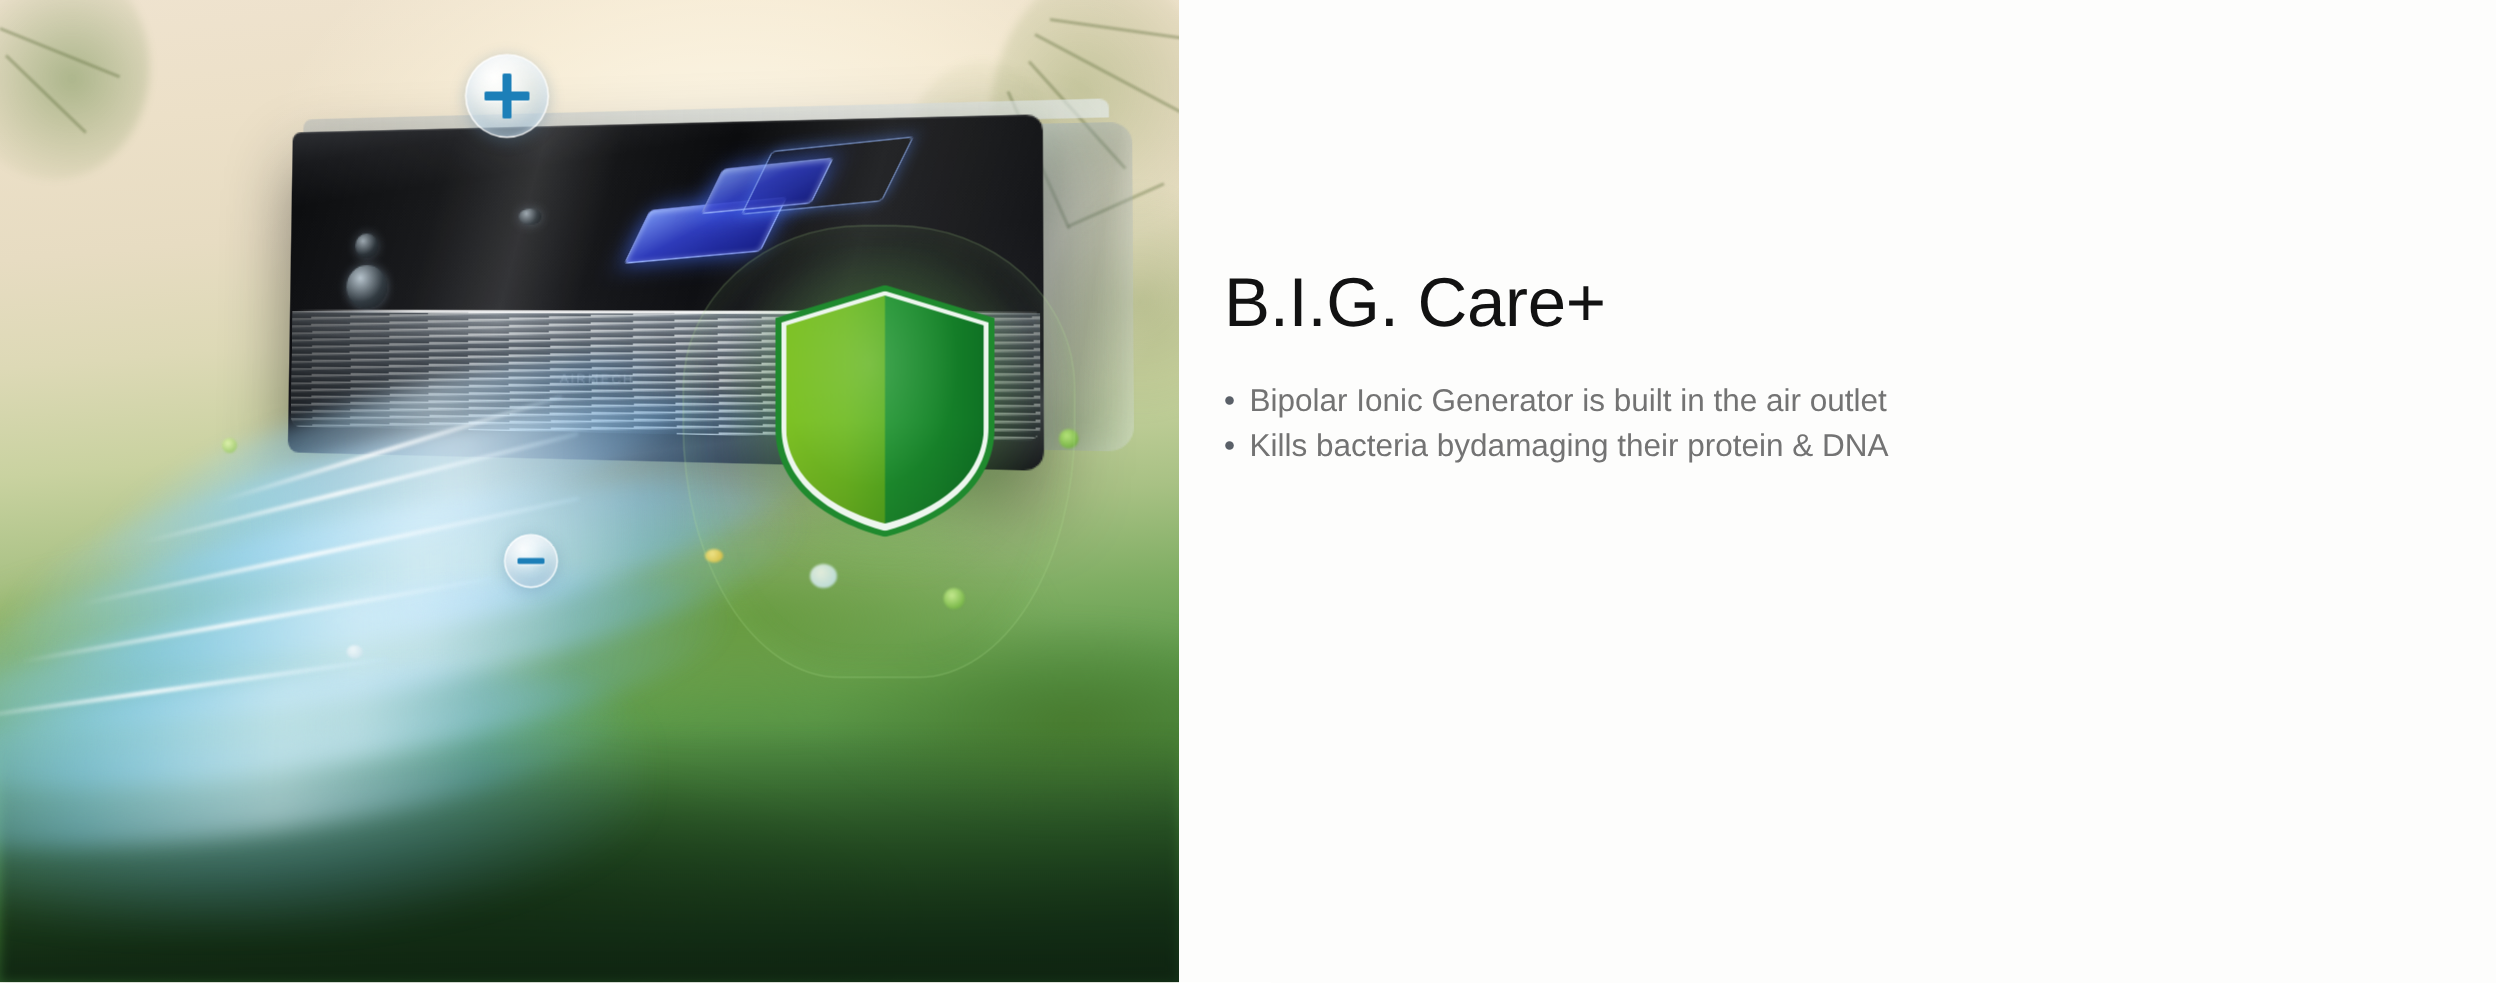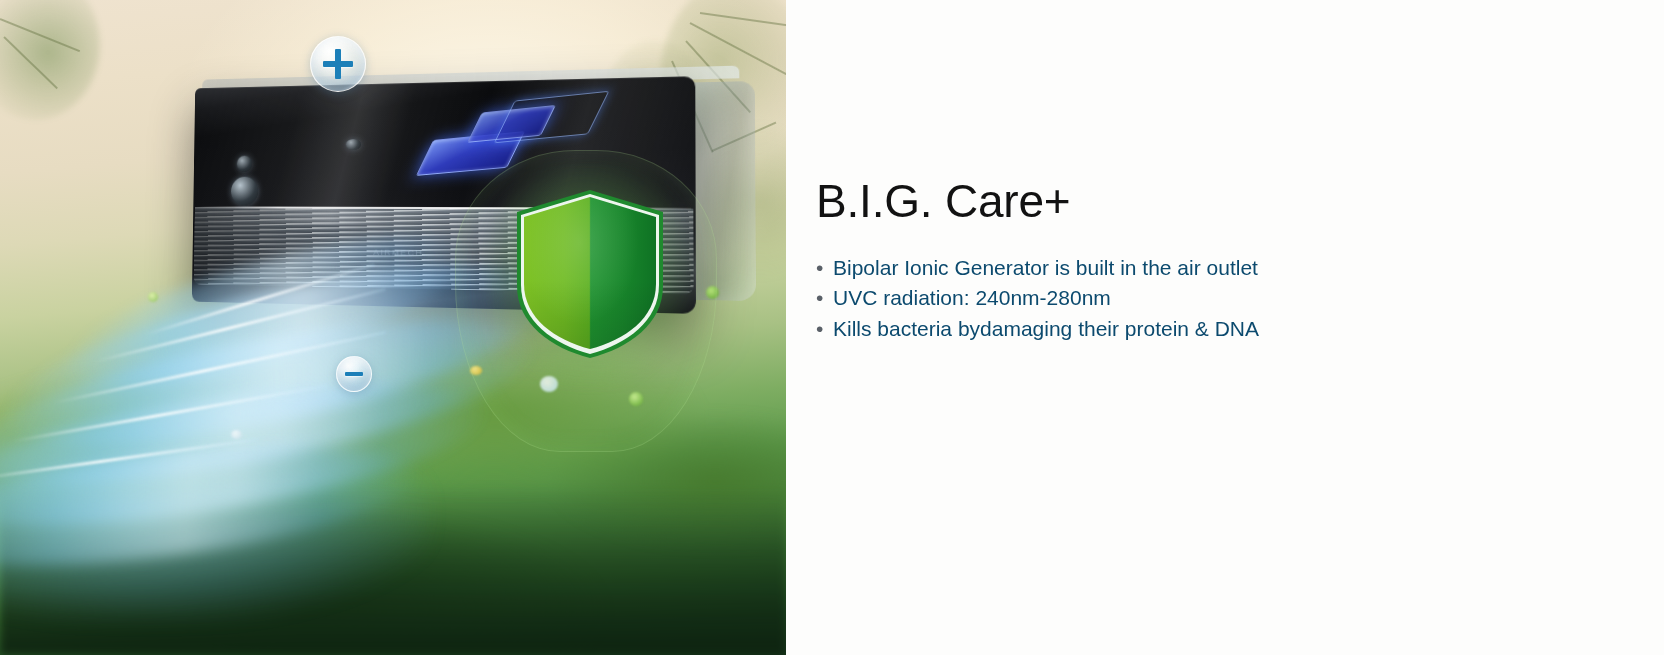--- a/index.html
+++ b/index.html
@@ -399,21 +399,21 @@
   .info-list {
     list-style: none;
     margin: 0;
     padding: 0;
     max-width: 760px;
   }
   .info-list li {
     position: relative;
     font-size: 21px;
     line-height: 30.5px;
-    color: #0c4a6e;
+    color: #737373;
     padding-left: 17px;
     margin: 0;
   }
   .info-list li::before {
     content: "\2022";
     position: absolute;
     left: 0;
     top: 0;
     color: #5a6068;
     font-size: 21px;
@@ -500,18 +500,17 @@
     </div>
     <div class="ion-badge minus">
       <span class="ion-sym-h"></span>
     </div>
   </div>
 
   <div class="info">
     <h1 class="info-title">B.I.G. Care+</h1>
     <ul class="info-list">
       <li>Bipolar Ionic Generator is built in the air outlet</li>
-      <li>UVC radiation: 240nm-280nm</li>
       <li>Kills bacteria bydamaging their protein &amp; DNA</li>
     </ul>
   </div>
 
 </div>
 
 </body></html>

